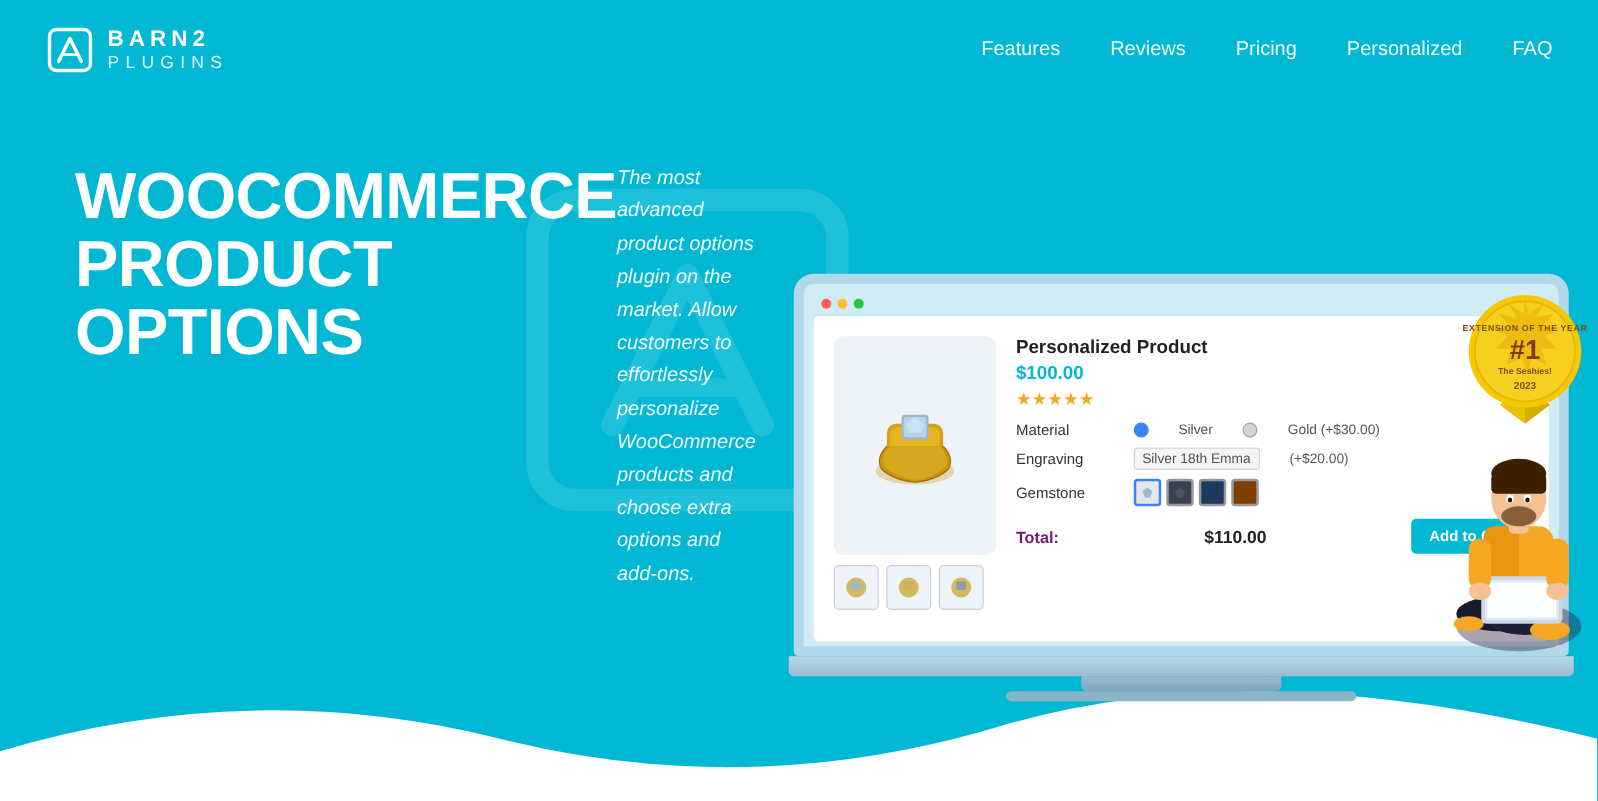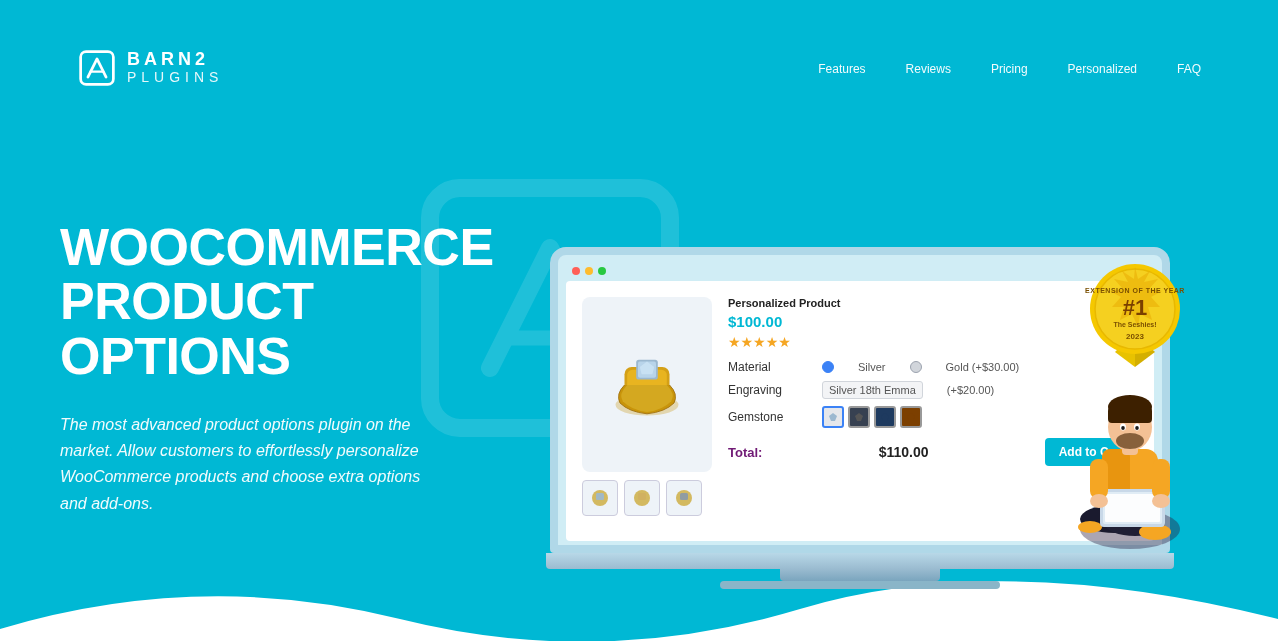--- a/index.html
+++ b/index.html
@@ -3,24 +3,23 @@
   <meta charset="utf-8">
   <style>
     * { margin: 0; padding: 0; box-sizing: border-box; }
     body { font-family: 'Segoe UI', Arial, sans-serif; width: 1278px; height: 641px; overflow: hidden; background: #00b8d4; }
 
     
     nav {
       display: flex;
       align-items: center;
       justify-content: space-between;
-      padding: 0 77px;
+      padding: 0 36px;
       height: 80px;
       background: #00b8d4;
-      margin-top: 28px;
     }
     .logo-wrap {
       display: flex;
       align-items: center;
       gap: 10px;
       color: white;
     }
     .logo-icon {
       width: 40px;
       height: 40px;
@@ -44,21 +43,21 @@
       text-align: center;
     }
     .nav-links {
       display: flex;
       gap: 40px;
       list-style: none;
     }
     .nav-links a {
       color: white;
       text-decoration: none;
-      font-size: 12px;
+      font-size: 16px;
       font-weight: 500;
       opacity: 0.95;
     }
 
     
     .hero {
       display: flex;
       position: relative;
       height: 561px;
       background: #00b8d4;
@@ -84,22 +83,22 @@
       opacity: 0.12;
       z-index: 0;
     }
 
     
     .hero-left {
       flex: 0 0 520px;
       padding: 50px 0 50px 60px;
       z-index: 2;
       display: flex;
-      flex-direction: column;
-      justify-content: center;
+      flex-direction: row;
+      justify-content: space-between;
     }
     .hero-title {
       font-size: 52px;
       font-weight: 900;
       color: white;
       line-height: 1.05;
       margin-bottom: 28px;
       text-transform: uppercase;
       letter-spacing: -0.5px;
     }
@@ -214,21 +213,21 @@
       display: flex;
       align-items: center;
       justify-content: center;
       font-size: 10px;
       color: #666;
     }
     .product-details {
       flex: 1;
     }
     .product-name {
-      font-size: 11px;
+      font-size: 15px;
       font-weight: 700;
       color: #222;
       margin-bottom: 4px;
     }
     .product-price {
       font-size: 15px;
       font-weight: 700;
       color: #00b8d4;
       margin-bottom: 4px;
     }

